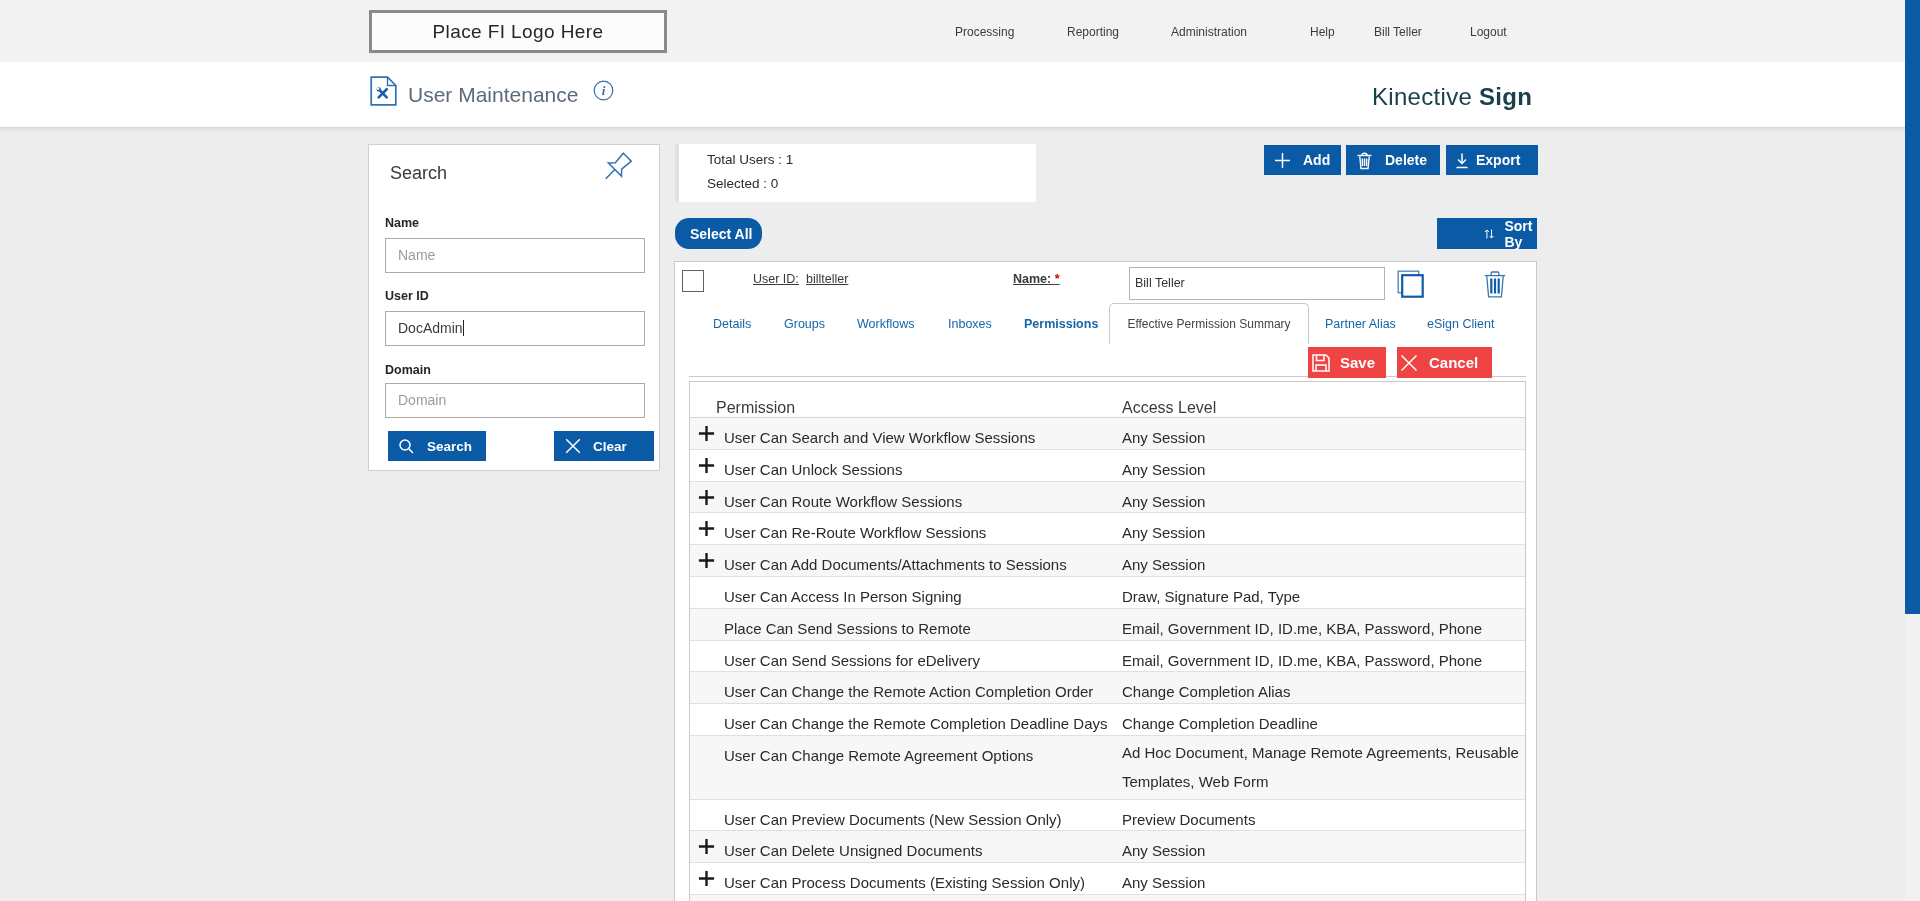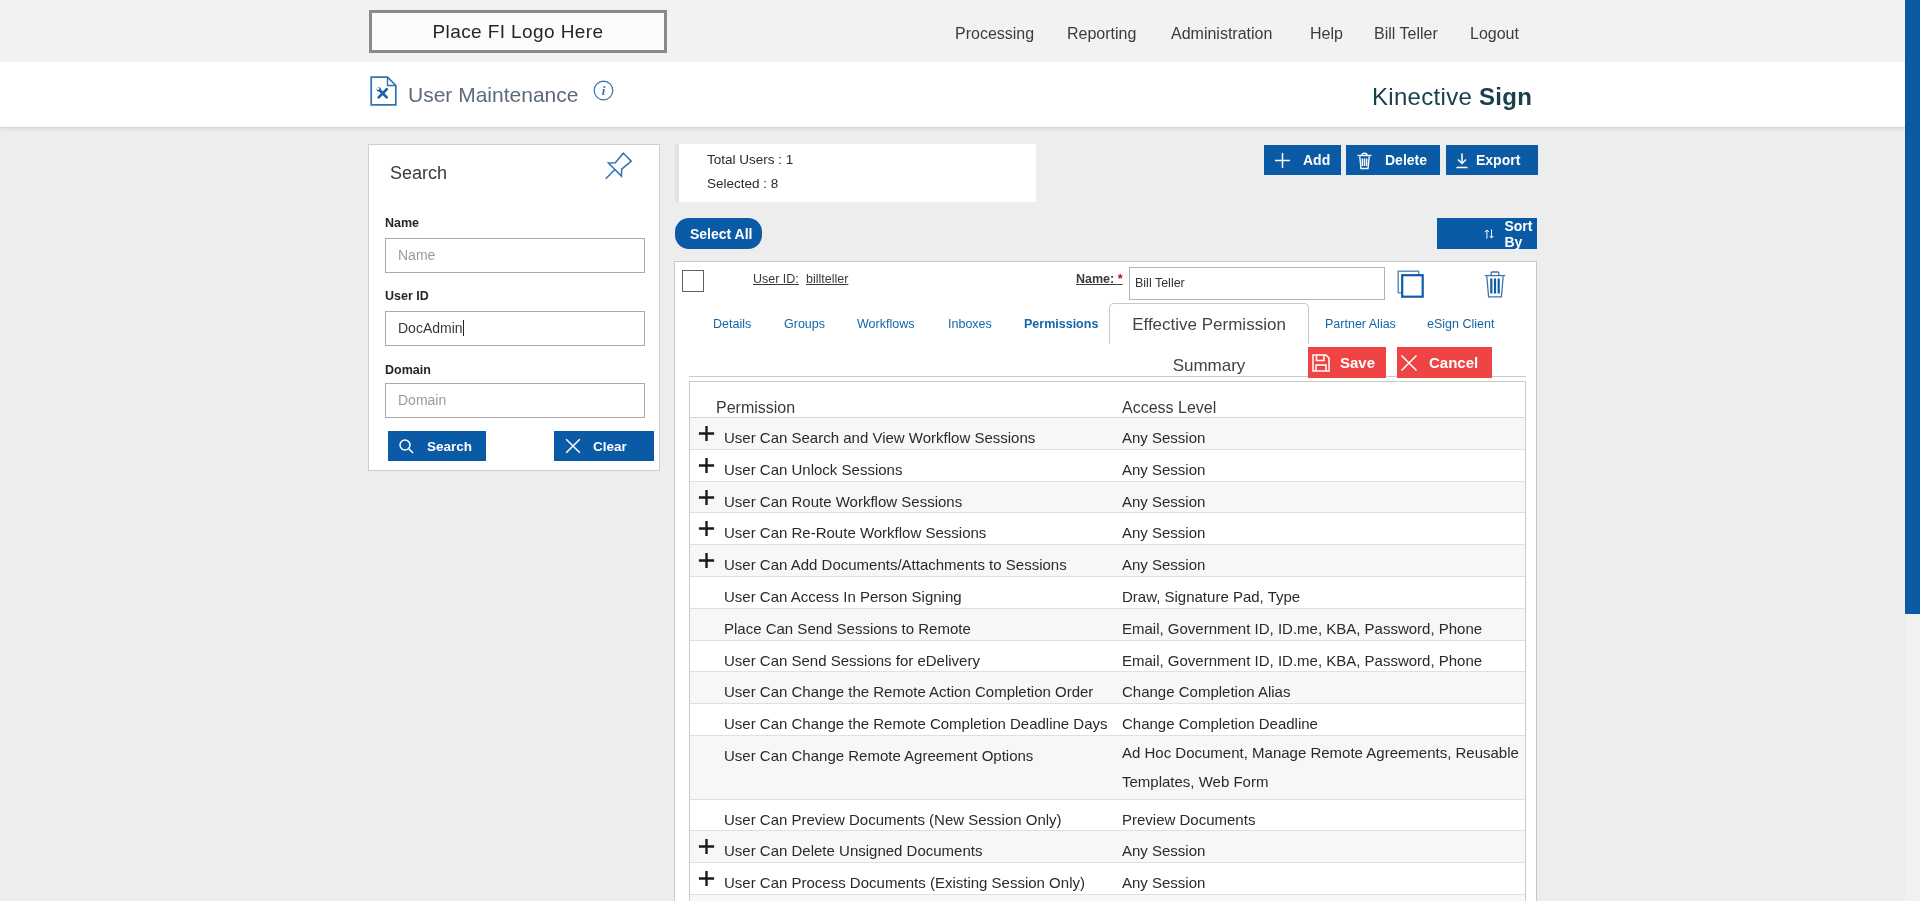--- a/index.html
+++ b/index.html
@@ -3,21 +3,21 @@
 <meta charset="utf-8">
 <style>
 * { margin:0; padding:0; box-sizing:border-box; }
 html,body { width:1920px; height:901px; overflow:hidden; }
 body { font-family:"Liberation Sans", sans-serif; background:#ededed; position:relative; }
 .abs { position:absolute; }
 
 
 #topbar { position:absolute; left:0; top:0; width:1920px; height:62px; background:#f2f2f2; }
 #logobox { position:absolute; left:369px; top:10px; width:298px; height:43px; background:#fcfcfc; border:3px solid #8a8a8a; text-align:center; line-height:37px; font-size:19px; letter-spacing:-0.2px; color:#252525; letter-spacing:0.4px; }
-.nav { position:absolute; top:25px; font-size:16px; color:#3c3c3c; }
+.nav { position:absolute; top:25px; font-size:12px; color:#3c3c3c; }
 
 
 #subbar { position:absolute; left:0; top:62px; width:1920px; height:66px; background:#ffffff; border-bottom:1px solid #d8d8d8; box-shadow:0 2px 3px rgba(0,0,0,0.06); }
 #um-title { position:absolute; left:408px; top:83px; font-size:21px; color:#5d6a77; }
 #kinective { position:absolute; left:1372px; top:83px; font-size:24px; color:#1a414b; letter-spacing:0.3px; }
 #kinective b { font-weight:bold; }
 
 
 #scrolltrack { position:absolute; left:1905px; top:0; width:15px; height:901px; background:#f1f1f1; }
 #scrollthumb { position:absolute; left:1905px; top:0; width:15px; height:614px; background:#0b5aa5; }
@@ -37,21 +37,21 @@
 
 
 #totalbox { position:absolute; left:675px; top:144px; width:361px; height:58px; background:#fff; border-left:4px solid #e2e2e2; font-size:13.5px; color:#2b2b2b; }
 
 
 #usercard { position:absolute; left:674px; top:261px; width:863px; height:645px; background:#fff; border:1px solid #c9c9c9; }
 #rowcheck { position:absolute; left:682px; top:270px; width:22px; height:22px; border:1px solid #616161; background:#fff; }
 .cardtext { position:absolute; font-size:13px; color:#3a3a3a;text-decoration:underline; }
 #nameinput { position:absolute; left:1129px; top:267px; width:256px; height:33px; border:1px solid #b3b3b3; font-size:12.5px; line-height:31px; padding-left:5px; color:#333; background:#fff; }
 .tab { position:absolute; top:317px; font-size:12.5px; color:#1566a9; }
-#activetab { position:absolute; left:1109px; top:303px; width:200px; height:41px; background:#fff; border:1px solid #c9c9c9; border-bottom:none; border-radius:5px 5px 0 0; text-align:center; line-height:41px; font-size:17px; color:#444; }
+#activetab { position:absolute; left:1109px; top:303px; width:200px; height:41px; background:#fff; border:1px solid #c9c9c9; border-bottom:none; border-radius:5px 5px 0 0; text-align:center; line-height:41px; font-size:12px; color:#444; }
 #tabline { position:absolute; left:689px; top:376px; width:837px; height:1px; background:#c9c9c9; }
 
 
 #ptable { position:absolute; left:689px; top:381px; width:837px; background:#fff; border:1px solid #c9c9c9; }
 #phead { height:36px; border-bottom:1px solid #d5d5d5; position:relative; font-size:16px; color:#3a3a3a; }
 .prow { position:relative; height:31.8px; border-bottom:1px solid #e0e0e0; font-size:15px; color:#2a2a2a; }
 .prow.alt { background:#f7f7f7; }
 .prow .plus { position:absolute; left:8px; top:7px; }
 .prow .perm { position:absolute; left:34px; top:11px; }
 .prow .acc { position:absolute; left:432px; top:11px; }
@@ -113,21 +113,21 @@
 </div>
 <div class="btn" style="left:554px; top:431px; width:100px; height:30px; font-size:13.5px;">
   <svg style="margin-right:11px;" width="18" height="18" viewBox="0 0 18 18" fill="none" stroke="#fff" stroke-width="1.5">
       <path d="M2.2 2.2 L15.8 15.8 M15.8 2.2 L2.2 15.8"></path>
     </svg>
   Clear
 </div>
 
 <div id="totalbox">
   <div style="position:absolute; left:28px; top:8px;">Total Users : 1</div>
-  <div style="position:absolute; left:28px; top:32px;">Selected : 8</div>
+  <div style="position:absolute; left:28px; top:32px;">Selected : 0</div>
 </div>
 
 <div class="btn" style="left:1264px; top:145px; width:77px; height:30px;">
   <svg width="17" height="17" viewBox="0 0 17 17" fill="none" stroke="#fff" stroke-width="1.5">
       <path d="M8.5 1 V16 M1 8.5 H16"></path>
     </svg>
   Add
 </div>
 <div class="btn" style="left:1346px; top:145px; width:94px; height:30px;">
   <svg width="17" height="19" viewBox="0 0 17 19" fill="none" stroke="#fff" stroke-width="1.4">
@@ -153,21 +153,21 @@
       <path d="M6 16 V3 M3 6 L6 2.8 L9 6"></path>
       <path d="M13 2 V15 M10 12 L13 15.2 L16 12"></path>
     </svg>
   Sort By
 </div>
 
 <div id="usercard"></div>
 <div id="rowcheck"></div>
 <div class="cardtext" style="left:753px; top:272px; font-size:12.5px;">User ID:</div>
 <div class="cardtext" style="left:806px; top:272px; font-size:12.5px;">billteller</div>
-<div class="cardtext" style="left:1076px; top:272px; font-weight:bold; font-size:12.5px;">Name: <span style="color:#cc0000;">*</span></div>
+<div class="cardtext" style="left:1013px; top:272px; font-weight:bold; font-size:12.5px;">Name: <span style="color:#cc0000;">*</span></div>
 <div id="nameinput">Bill Teller</div>
 <svg class="abs" style="left:1397px; top:270px;" width="28" height="29" viewBox="0 0 28 29">
   <rect x="1.2" y="1.2" width="20.5" height="21.5" fill="#fff" stroke="#4a7fb5" stroke-width="1.3"></rect>
   <rect x="5.2" y="5.2" width="20.5" height="21.5" fill="#fff" stroke="#0f5ca8" stroke-width="2.2"></rect>
 </svg>
 <svg class="abs" style="left:1484px; top:271px;" width="22" height="27" viewBox="0 0 22 27">
   <g fill="none" stroke="#3a76ae" stroke-width="1.3">
     <path d="M2.8 5.2 L4.6 25.8 H17.4 L19.2 5.2"></path>
     <path d="M0.8 4.6 H21.2"></path>
     <path d="M7.2 4.3 V1.9 Q7.2 1 8.1 1 H13.9 Q14.8 1 14.8 1.9 V4.3"></path>

